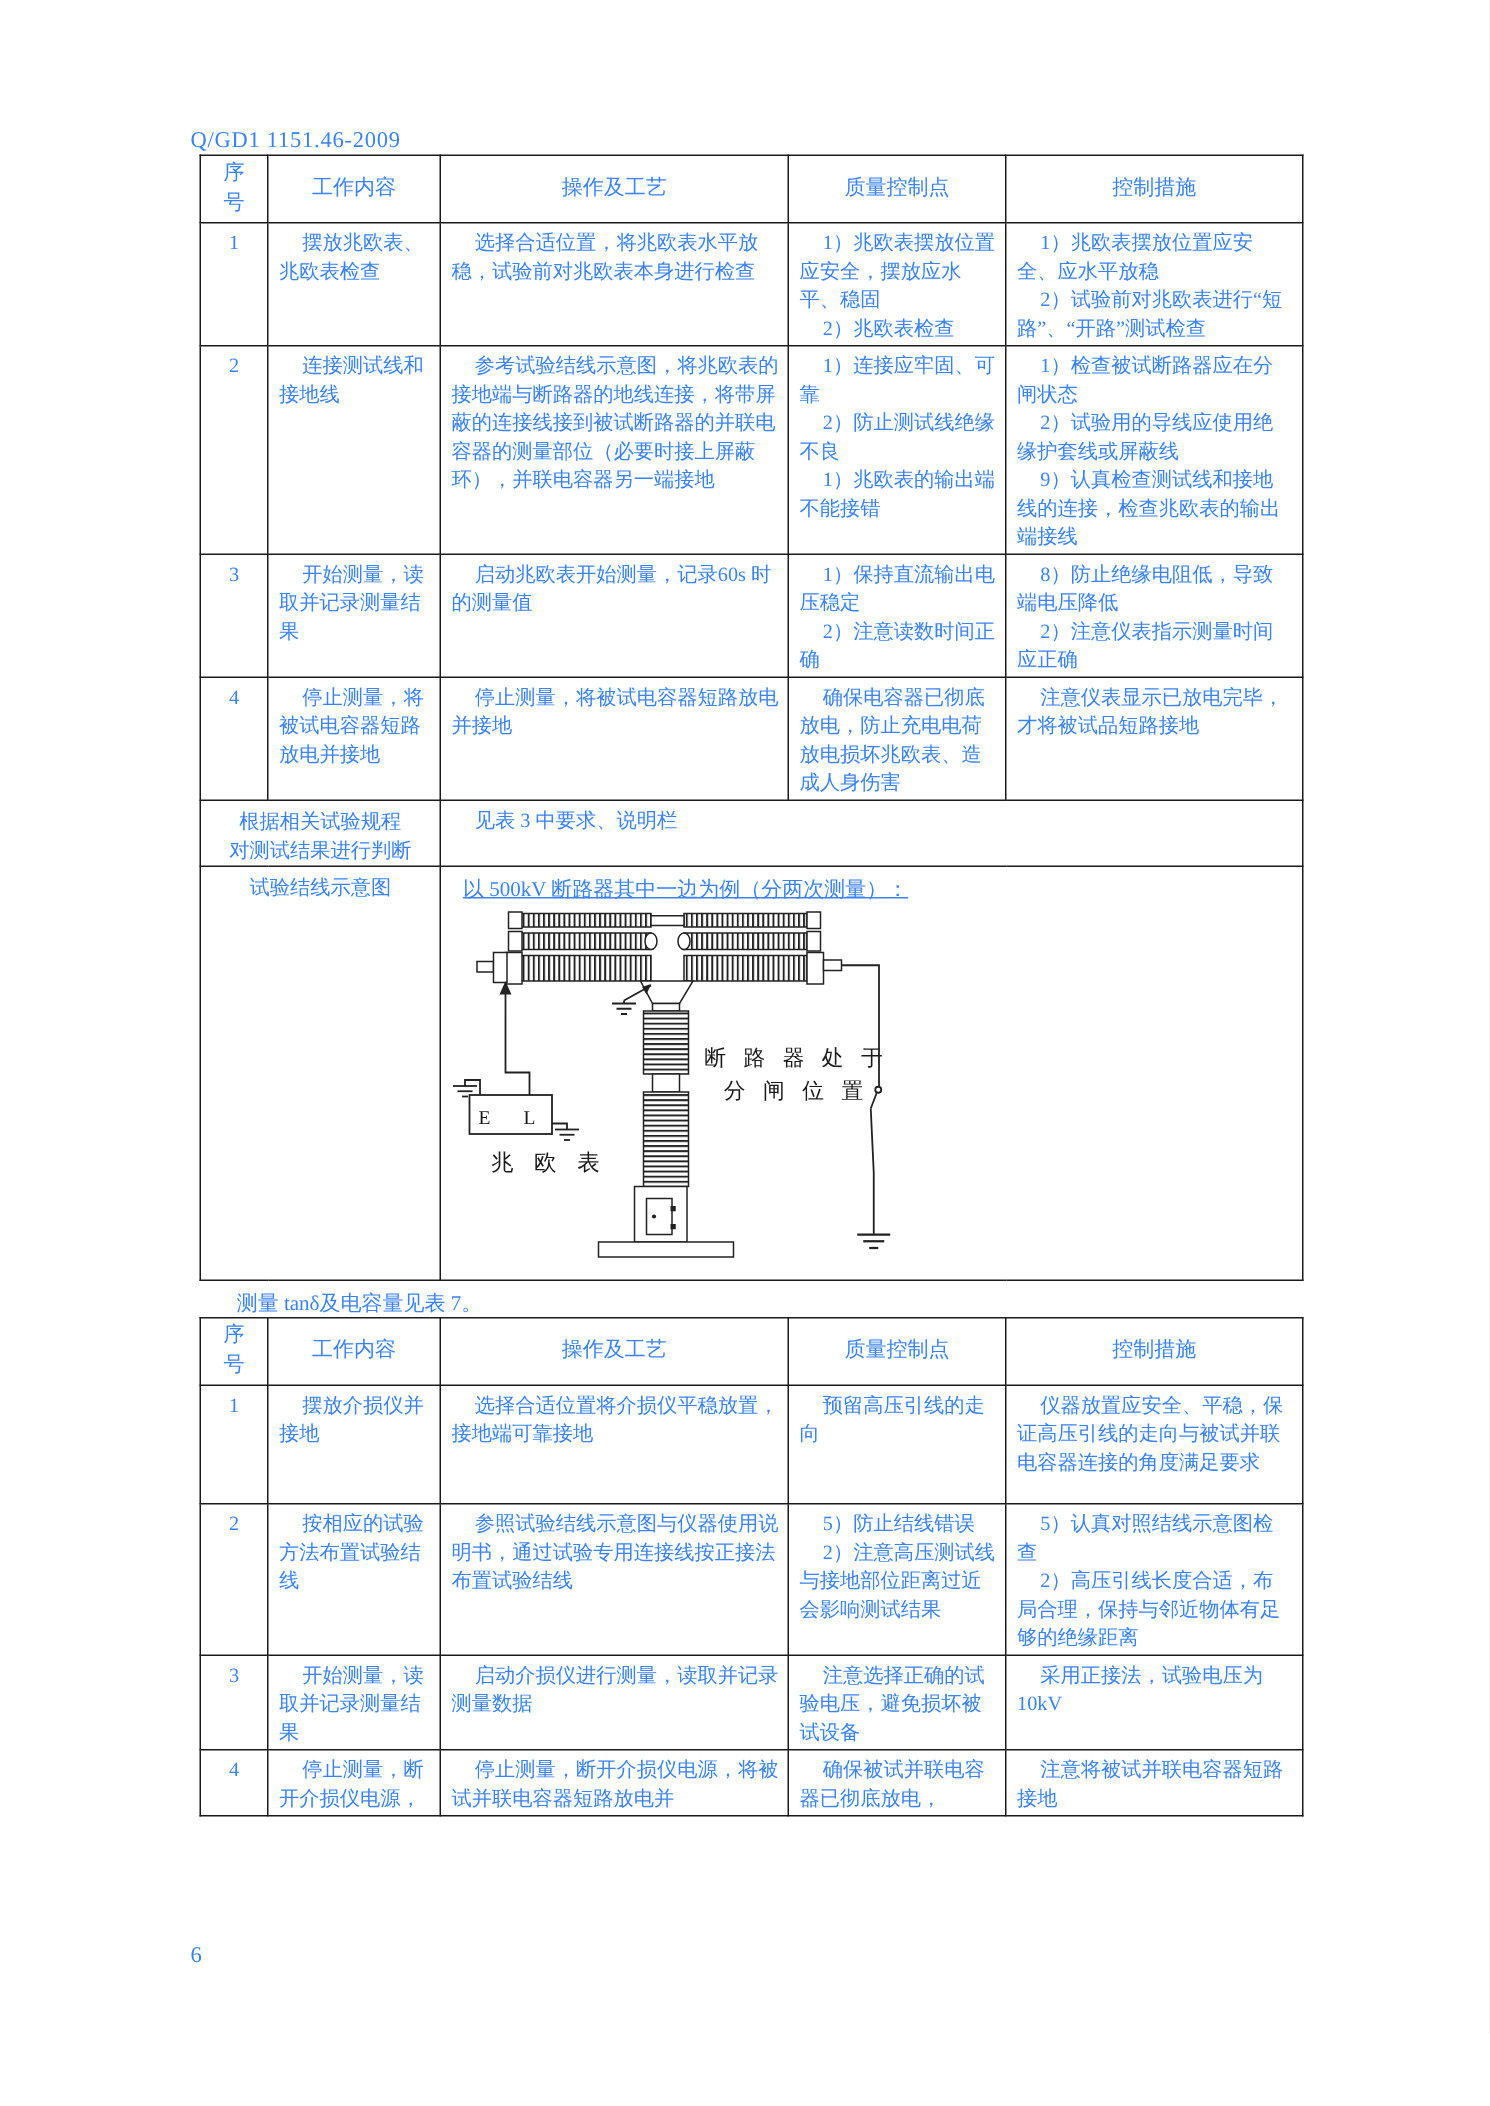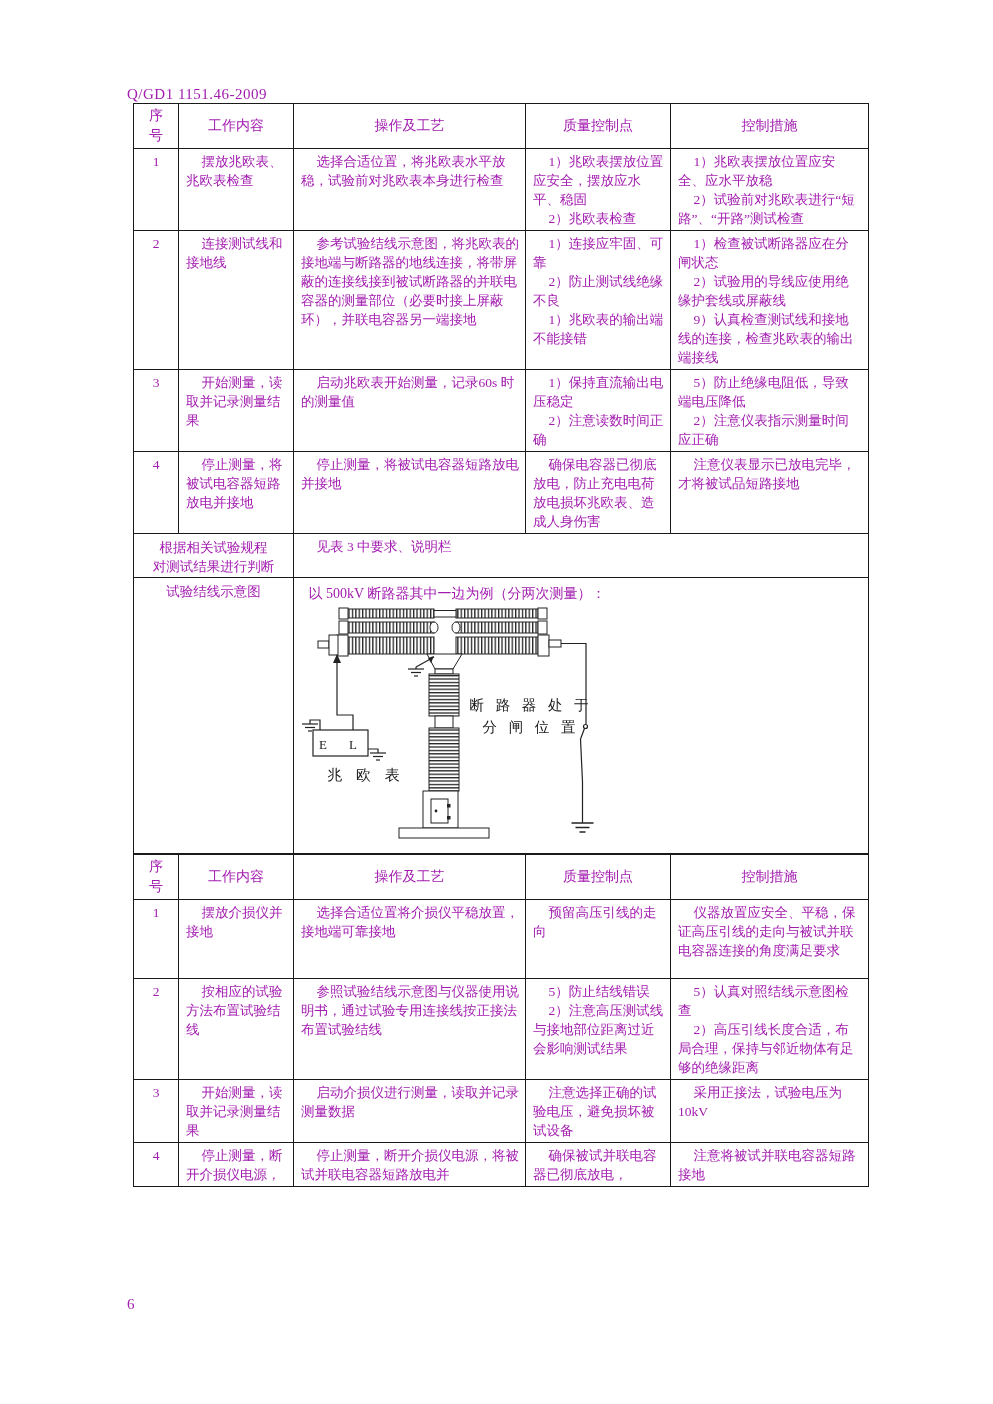--- a/index.html
+++ b/index.html
@@ -1,18 +1,18 @@
 <!DOCTYPE html>
 <html><head>
 <meta charset="utf-8">
 <style>
   html,body{margin:0;padding:0;background:#e8e8e8;}
   .page{
     width:993px;height:1404px;background:#ffffff;position:relative;
-    font-family:"Liberation Serif","DejaVu Serif",serif;color:#a21caf;
+    font-family:"Liberation Serif","DejaVu Serif",serif;color:#3b82f6;
     box-sizing:border-box;padding:86px 0 0 127px;overflow:hidden;
   }
   .doc-number{font-size:15px;letter-spacing:.5px;}
   .caption{
     width:735px;margin:13px 0 5px 6px;text-align:center;
     font-family:"Liberation Sans","DejaVu Sans",sans-serif;font-weight:bold;font-size:15px;
   }
   table.std{
     margin-left:6px;width:735px;table-layout:fixed;border-collapse:collapse;
     border:1.8px solid #1a1a1a;
@@ -34,21 +34,21 @@
   #t6body tr:nth-child(4){height:76px;}
   #t7body tr:nth-child(1){height:79px;}
   #t7body tr:nth-child(2){height:99px;}
   #t7body tr:nth-child(3){height:55px;}
   #t7body tr:nth-child(4){height:41px;}
   td.c-label{
     text-align:center;white-space:pre-line;padding-top:4px;line-height:21px;
   }
   tr.judge{height:33px;margin-top:36px;}
   td.diag-cell{height:276px;padding:0;}
-  .diag-caption{margin:6px 0 0 0;padding-left:9px;font-size:14px;text-indent:.4em;}
+  .diag-caption{margin:6px 0 0 0;padding-left:9px;font-size:14px;text-indent:.4em;text-decoration:underline;}
   .diagram-wrap{margin-top:4px;}
   svg text{font-family:"Liberation Serif","DejaVu Serif",serif;fill:#1a1a1a;}
   .heading{
     margin:7px 0 0 0;font-family:"Liberation Sans","DejaVu Sans",sans-serif;
     font-weight:bold;font-size:15px;
   }
   .intro{margin:6px 0 0 0;font-size:14px;text-indent:2.2em;}
   .page-number{position:absolute;left:127px;top:1296px;font-size:15px;}
 </style>
 </head>
@@ -120,21 +120,21 @@
             <p class="para">开始测量，读取并记录测量结果</p>
           </td>
           <td class="c-body">
             <p class="para">启动兆欧表开始测量，记录60s 时的测量值</p>
           </td>
           <td class="c-body">
             <p class="para">1）保持直流输出电压稳定</p>
             <p class="para">2）注意读数时间正确</p>
           </td>
           <td class="c-body">
-            <p class="para">5）防止绝缘电阻低，导致端电压降低</p>
+            <p class="para">8）防止绝缘电阻低，导致端电压降低</p>
             <p class="para">2）注意仪表指示测量时间应正确</p>
           </td>
         </tr>
         <tr>
           <td class="c-no">4</td>
           <td class="c-body">
             <p class="para">停止测量，将被试电容器短路放电并接地</p>
           </td>
           <td class="c-body">
             <p class="para">停止测量，将被试电容器短路放电并接地</p>
@@ -256,20 +256,21 @@
                 <line x1="281.5" y1="220.5" x2="295.5" y2="220.5"></line>
                 <line x1="285.5" y1="225" x2="291.5" y2="225"></line>
               </g>
             </svg>
           </div>
         </td>
       </tr>
     </tbody>
   </table>
 
+  <p class="intro">测量 tanδ及电容量见表 7。</p>
 
 
   <table class="std">
     <colgroup>
       <col style="width:45px">
         <col style="width:115px">
         <col style="width:232px">
       <col style="width:145px">
         <col style="width:198px">
     </colgroup>

